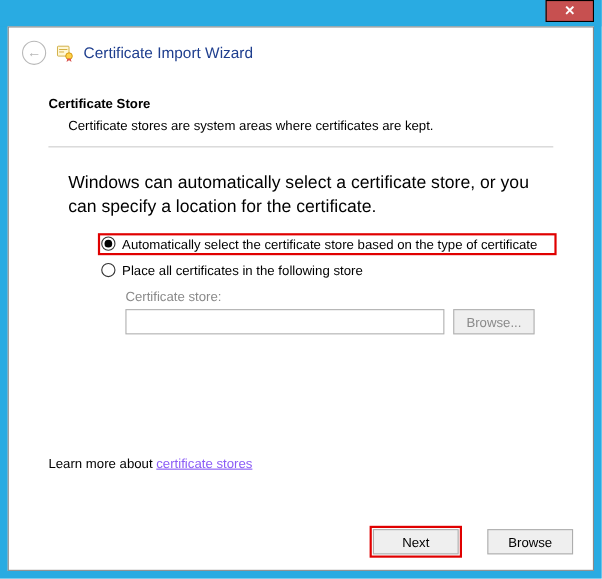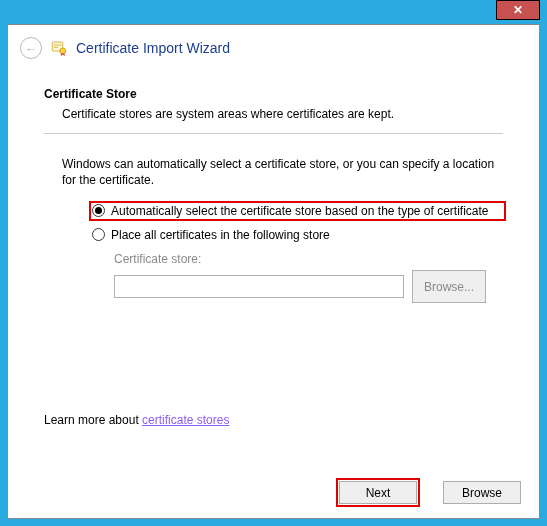--- a/index.html
+++ b/index.html
@@ -71,21 +71,21 @@
     height: 18px;
   }
   .body {
     flex: 1;
     padding: 22px 36px 8px 36px;
     color: #000;
   }
   .section-title { font-weight: bold; font-size: 12px; margin-bottom: 6px;}
   .section-desc { font-size: 12px; margin: 0 0 12px 18px;}
   hr.sep { border: none; border-top: 1px solid #ccc; margin: 0 0 22px 0;}
-  .instr { font-size: 12px; margin: 0 0 16px 18px; line-height: 1.35;}
+  .instr { font-size: 16px; margin: 0 0 16px 18px; line-height: 1.35;}
   .radio-row {
     display: flex;
     align-items: flex-start;
     gap: 6px;
     margin-left: 48px;
     margin-bottom: 10px;
     font-size: 12px;
   }
   .hl-red {
     outline: 2px solid #e00000;
@@ -110,21 +110,21 @@
   .store-input {
     width: 290px;
     height: 23px;
     border: 1px solid #b0b0b0;
     background: #fff;
     padding: 2px 4px;
     font-size: 12px;
     color: #888;
   }
   .browse-btn {
-    height: 33px;
+    height: 23px;
     width: 74px;
     border: 1px solid #b0b0b0;
     background: #efefef;
     color: #8a8a8a;
     font-size: 12px;
     display: inline-flex;
     align-items: center;
     justify-content: center;
   }
   .learn-row {

